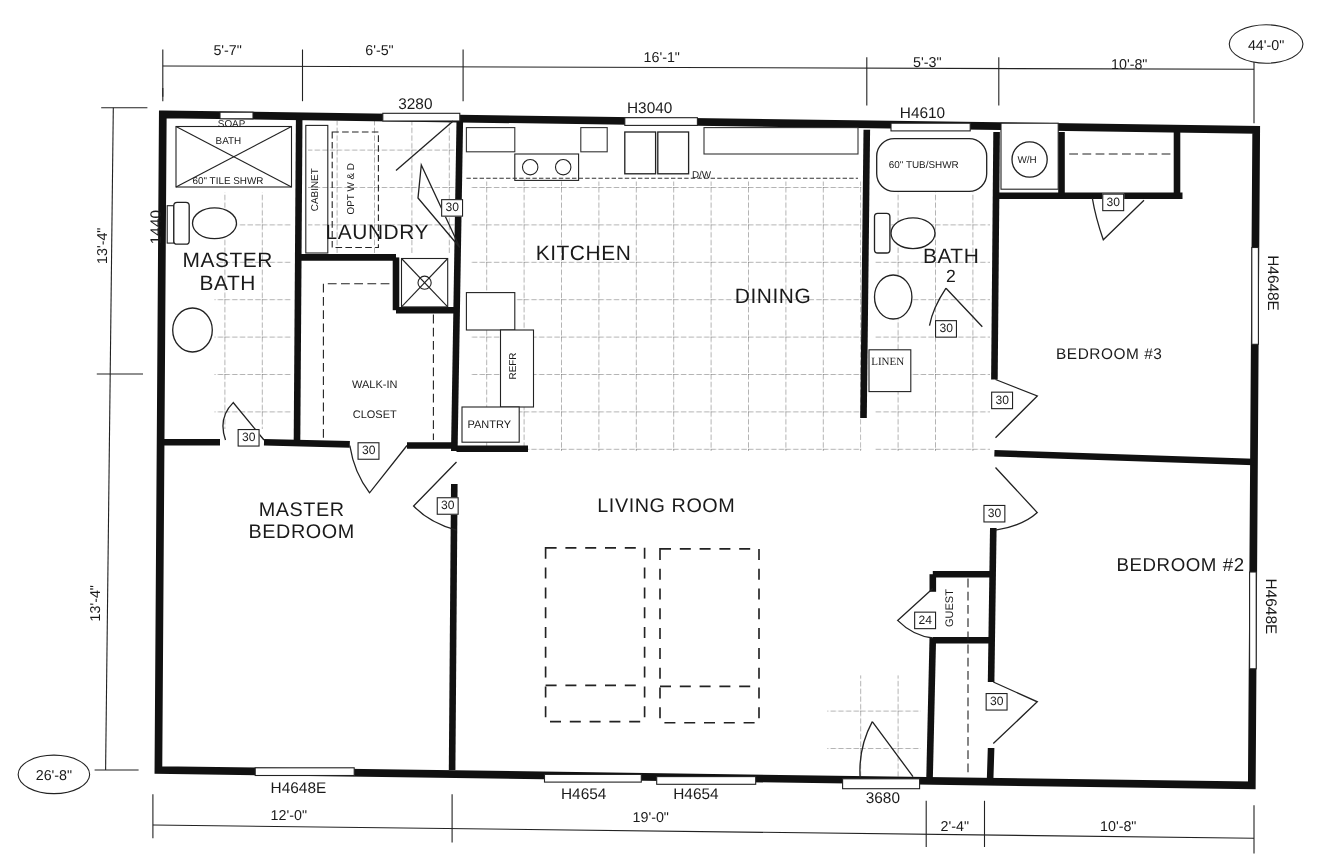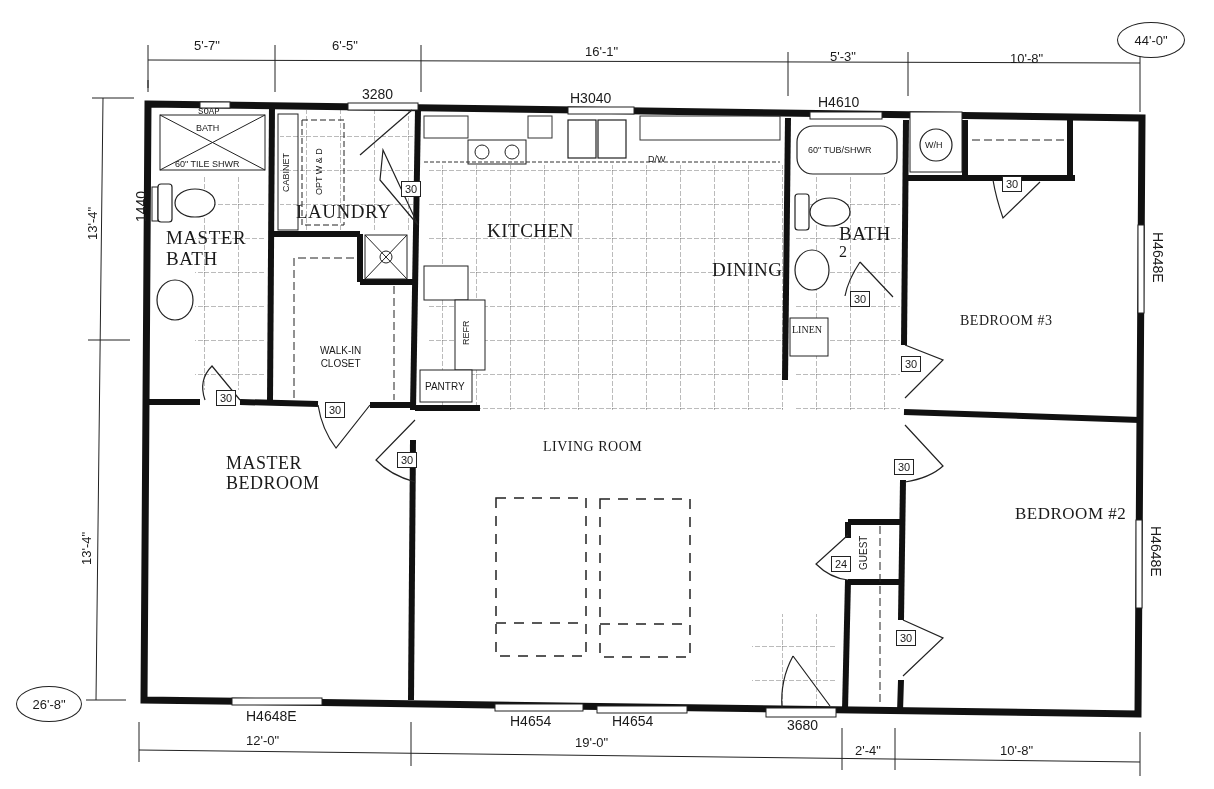--- a/index.html
+++ b/index.html
@@ -1,20 +1,20 @@
 <!DOCTYPE html>
 <html><head>
 <meta charset="utf-8">
 <style>
   html, body { margin: 0; padding: 0; background: #ffffff; }
   body { width: 1214px; height: 789px; position: relative; overflow: hidden;
          font-family: "Liberation Sans", "DejaVu Sans", sans-serif; color: #1a1a1a; }
   #plan { position: absolute; left: 0; top: 0; }
   .lbl { position: absolute; white-space: nowrap; line-height: 1; }
-  .room { font-size: 19px; letter-spacing: 0.5px; font-family: Liberation Serif, serif; }
+  .room { font-size: 19px; text-align: center; letter-spacing: 0.5px; }
   .room-sm { font-size: 10px; text-align: center; }
   .dim { font-size: 13px; }
   .win { font-size: 14px; }
   .door { position: absolute; font-size: 11px; border: 1px solid #222; background: #fff;
           padding: 1px 3px; line-height: 1.1; }
   .vert { transform-origin: left top; transform: rotate(-90deg); }
   .vert-cw { transform-origin: left top; transform: rotate(90deg); }
   .oval { position: absolute; border: 1.3px solid #222; border-radius: 50%;
           font-size: 13px; display: flex; align-items: center; justify-content: center; background:#fff; }
   .fixture { font-size: 9px; }
@@ -223,49 +223,49 @@
 <span class="lbl win" style="left:510px;top:714px;">H4654</span>
 <span class="lbl win" style="left:612px;top:714px;">H4654</span>
 <span class="lbl win" style="left:787px;top:718px;">3680</span>
 
 <div class="lbl room" style="left:166px;top:228px;">
   <div>MASTER</div>
   <div style="margin-top:2px">BATH</div>
 </div>
 <span class="lbl room" style="left:296px;top:202px;">LAUNDRY</span>
 <span class="lbl room" style="left:487px;top:221px;">KITCHEN</span>
-<span class="lbl room" style="left:668px;top:260px;margin-left:44px;">DINING</span>
+<span class="lbl room" style="left:668px;top:260px;">DINING</span>
 <div class="lbl room" style="left:839px;top:224px;">
   <div>BATH</div>
   <div style="font-size:16px;margin-top:1px">2</div>
 </div>
 <span class="lbl room" style="left:960px;top:314px;font-size:14px;">BEDROOM #3</span>
 <div class="lbl room-sm" style="left:320px;top:346px;">
   <div>WALK-IN</div>
-  <div style="margin-top:3px">CLOSET</div>
+  <div style="margin-top:17px">CLOSET</div>
 </div>
 <span class="lbl room-sm" style="left:425px;top:382px;">PANTRY</span>
 <span class="lbl room-sm" style="left:792px;top:325px;font-family:Liberation Serif, serif;">LINEN</span>
 <div class="lbl room" style="left:226px;top:454px;font-size:18px;">
   <div>MASTER</div>
   <div style="margin-top:2px">BEDROOM</div>
 </div>
-<span class="lbl room" style="left:543px;top:440px;font-size:14px;">LIVING ROOM</span>
+<span class="lbl room" style="left:543px;top:450px;font-size:18px;">LIVING ROOM</span>
 <span class="lbl room" style="left:1015px;top:505px;font-size:17px;">BEDROOM #2</span>
 <span class="lbl room-sm vert" style="left:859px;top:570px;">GUEST</span>
 
-<span class="lbl fixture" style="left:198px;top:108px;font-family:Liberation Mono, monospace;">SOAP</span>
+<span class="lbl fixture" style="left:198px;top:108px;">SOAP</span>
 <span class="lbl fixture" style="left:196px;top:124px;">BATH</span>
 <span class="lbl fixture" style="left:175px;top:160px;">60" TILE SHWR</span>
 <span class="lbl fixture vert" style="left:282px;top:192px;">CABINET</span>
 <span class="lbl fixture vert" style="left:315px;top:195px;">OPT W &amp; D</span>
 <span class="lbl fixture" style="left:808px;top:146px;">60" TUB/SHWR</span>
 <span class="lbl fixture" style="left:925px;top:141px;">W/H</span>
 <span class="lbl fixture vert" style="left:462px;top:345px;">REFR</span>
-<span class="lbl fixture" style="left:648px;top:155px;text-align:right;">D/W</span>
+<span class="lbl fixture" style="left:629px;top:155px;text-align:right;">D/W</span>
 
 <span class="door" style="left:401px;top:181px;">30</span>
 <span class="door" style="left:216px;top:390px;">30</span>
 <span class="door" style="left:325px;top:402px;">30</span>
 <span class="door" style="left:397px;top:452px;">30</span>
 <span class="door" style="left:850px;top:291px;">30</span>
 <span class="door" style="left:1002px;top:176px;">30</span>
 <span class="door" style="left:901px;top:356px;">30</span>
 <span class="door" style="left:894px;top:459px;">30</span>
 <span class="door" style="left:896px;top:630px;">30</span>

